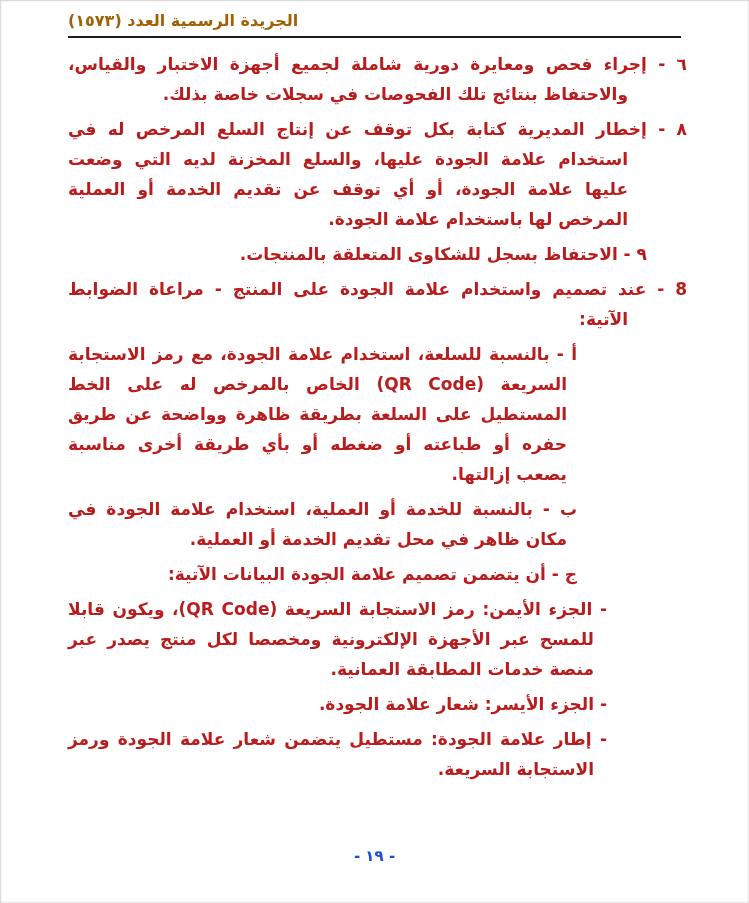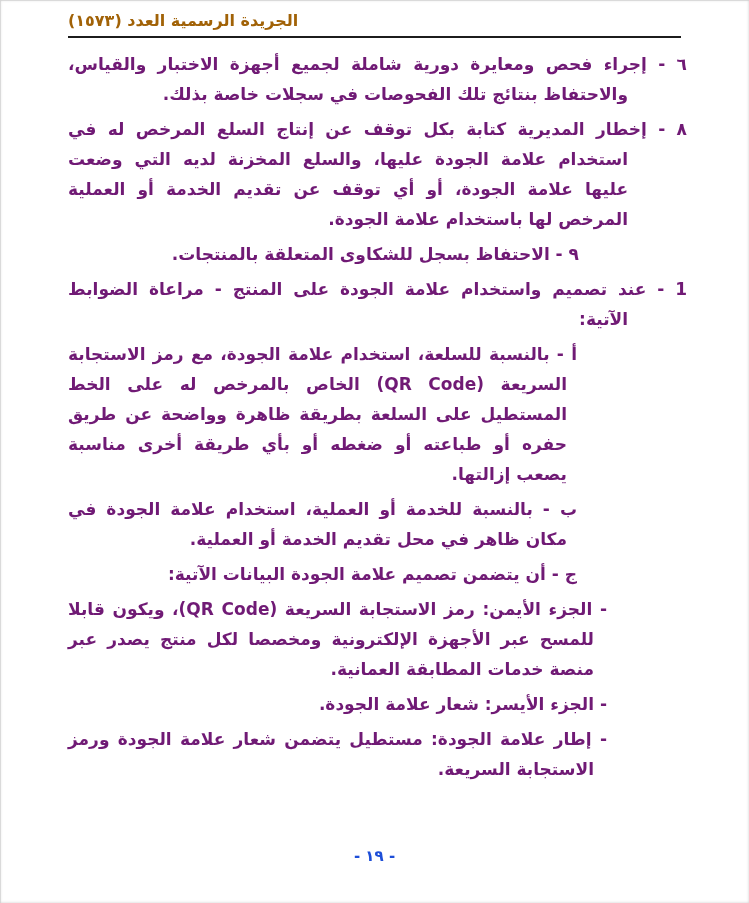--- a/index.html
+++ b/index.html
@@ -44,30 +44,30 @@
     right: 62px;
     width: 619px;
     direction: rtl;
   }
   .para {
     font-size: 17px;
     font-weight: bold;
     line-height: 30px;
     margin: 0 0 5px 0;
     text-align: justify;
-    color: #701a75;
+    color: #b91c1c;
   }
   
   .num {
     padding-right: 59px;
     text-indent: -59px;
   }
   
   .num-short {
-    margin-right: 108px;
+    margin-right: 40px;
   }
   
   .letter {
     margin-right: 110px;
     padding-right: 10px;
     text-indent: -10px;
   }
   
   .note {
     margin-right: 107px;
@@ -96,21 +96,21 @@
 
 <div class="page">
 
   <div class="header-title">الجريدة الرسمية العدد (١٥٧٣)</div>
   <div class="header-rule"></div>
 
   <div class="doc-body">
     <p class="para num">٦ - إجراء فحص ومعايرة دورية شاملة لجميع أجهزة الاختبار والقياس، والاحتفاظ بنتائج تلك الفحوصات في سجلات خاصة بذلك.</p>
     <p class="para num">٨ - إخطار المديرية كتابة بكل توقف عن إنتاج السلع المرخص له في استخدام علامة الجودة عليها، والسلع المخزنة لديه التي وضعت عليها علامة الجودة، أو أي توقف عن تقديم الخدمة أو العملية المرخص لها باستخدام علامة الجودة.</p>
     <p class="para num-short">٩ - الاحتفاظ بسجل للشكاوى المتعلقة بالمنتجات.</p>
-    <p class="para num">1 - عند تصميم واستخدام علامة الجودة على المنتج - مراعاة الضوابط الآتية:</p>
+    <p class="para num">8 - عند تصميم واستخدام علامة الجودة على المنتج - مراعاة الضوابط الآتية:</p>
     <p class="para letter">أ - بالنسبة للسلعة، استخدام علامة الجودة، مع رمز الاستجابة السريعة (QR Code) الخاص بالمرخص له على الخط المستطيل على السلعة بطريقة ظاهرة وواضحة عن طريق حفره أو طباعته أو ضغطه أو بأي طريقة أخرى مناسبة يصعب إزالتها.</p>
     <p class="para letter">ب - بالنسبة للخدمة أو العملية، استخدام علامة الجودة في مكان ظاهر في محل تقديم الخدمة أو العملية.</p>
     <p class="para letter">ج - أن يتضمن تصميم علامة الجودة البيانات الآتية:</p>
     <p class="para dash">- الجزء الأيمن: رمز الاستجابة السريعة (QR Code)، ويكون قابلا للمسح عبر الأجهزة الإلكترونية ومخصصا لكل منتج يصدر عبر منصة خدمات المطابقة العمانية.</p>
     <p class="para dash">- الجزء الأيسر: شعار علامة الجودة.</p>
     <p class="para dash">- إطار علامة الجودة: مستطيل يتضمن شعار علامة الجودة ورمز الاستجابة السريعة.</p>
   </div>
 
   <div class="page-number">- ١٩ -</div>
 

